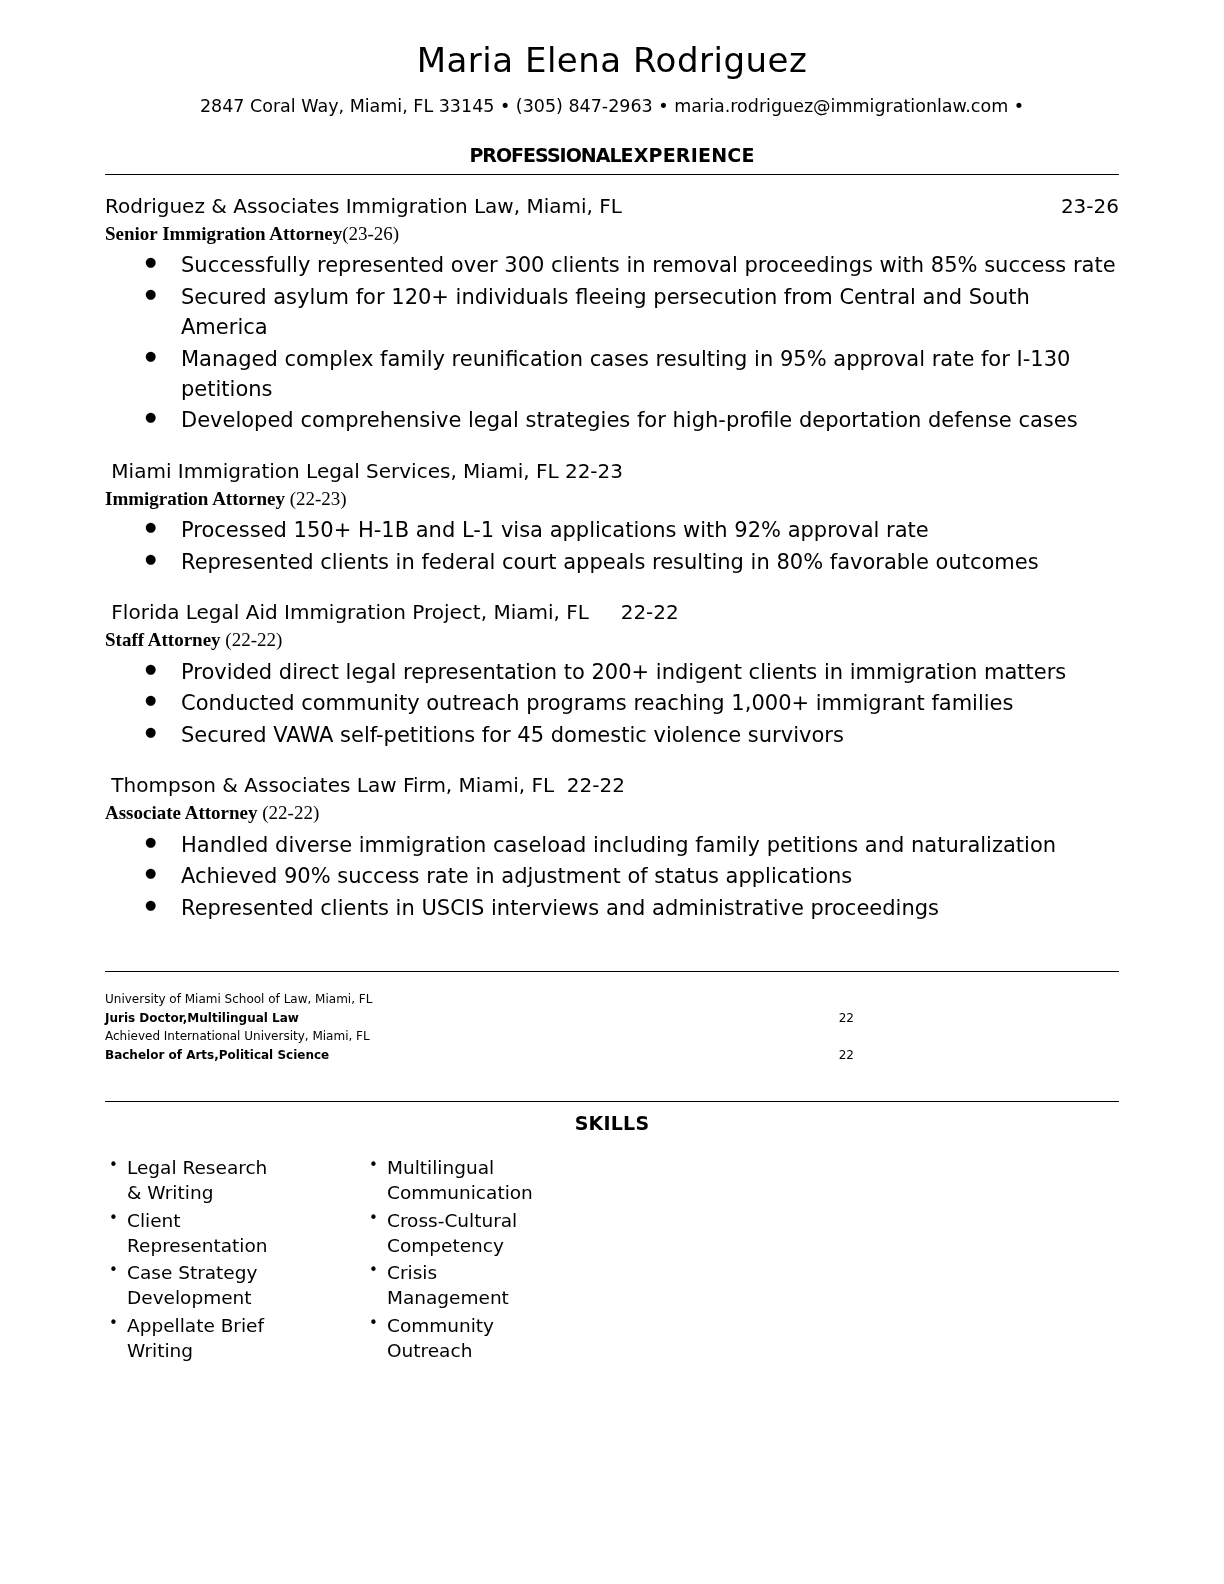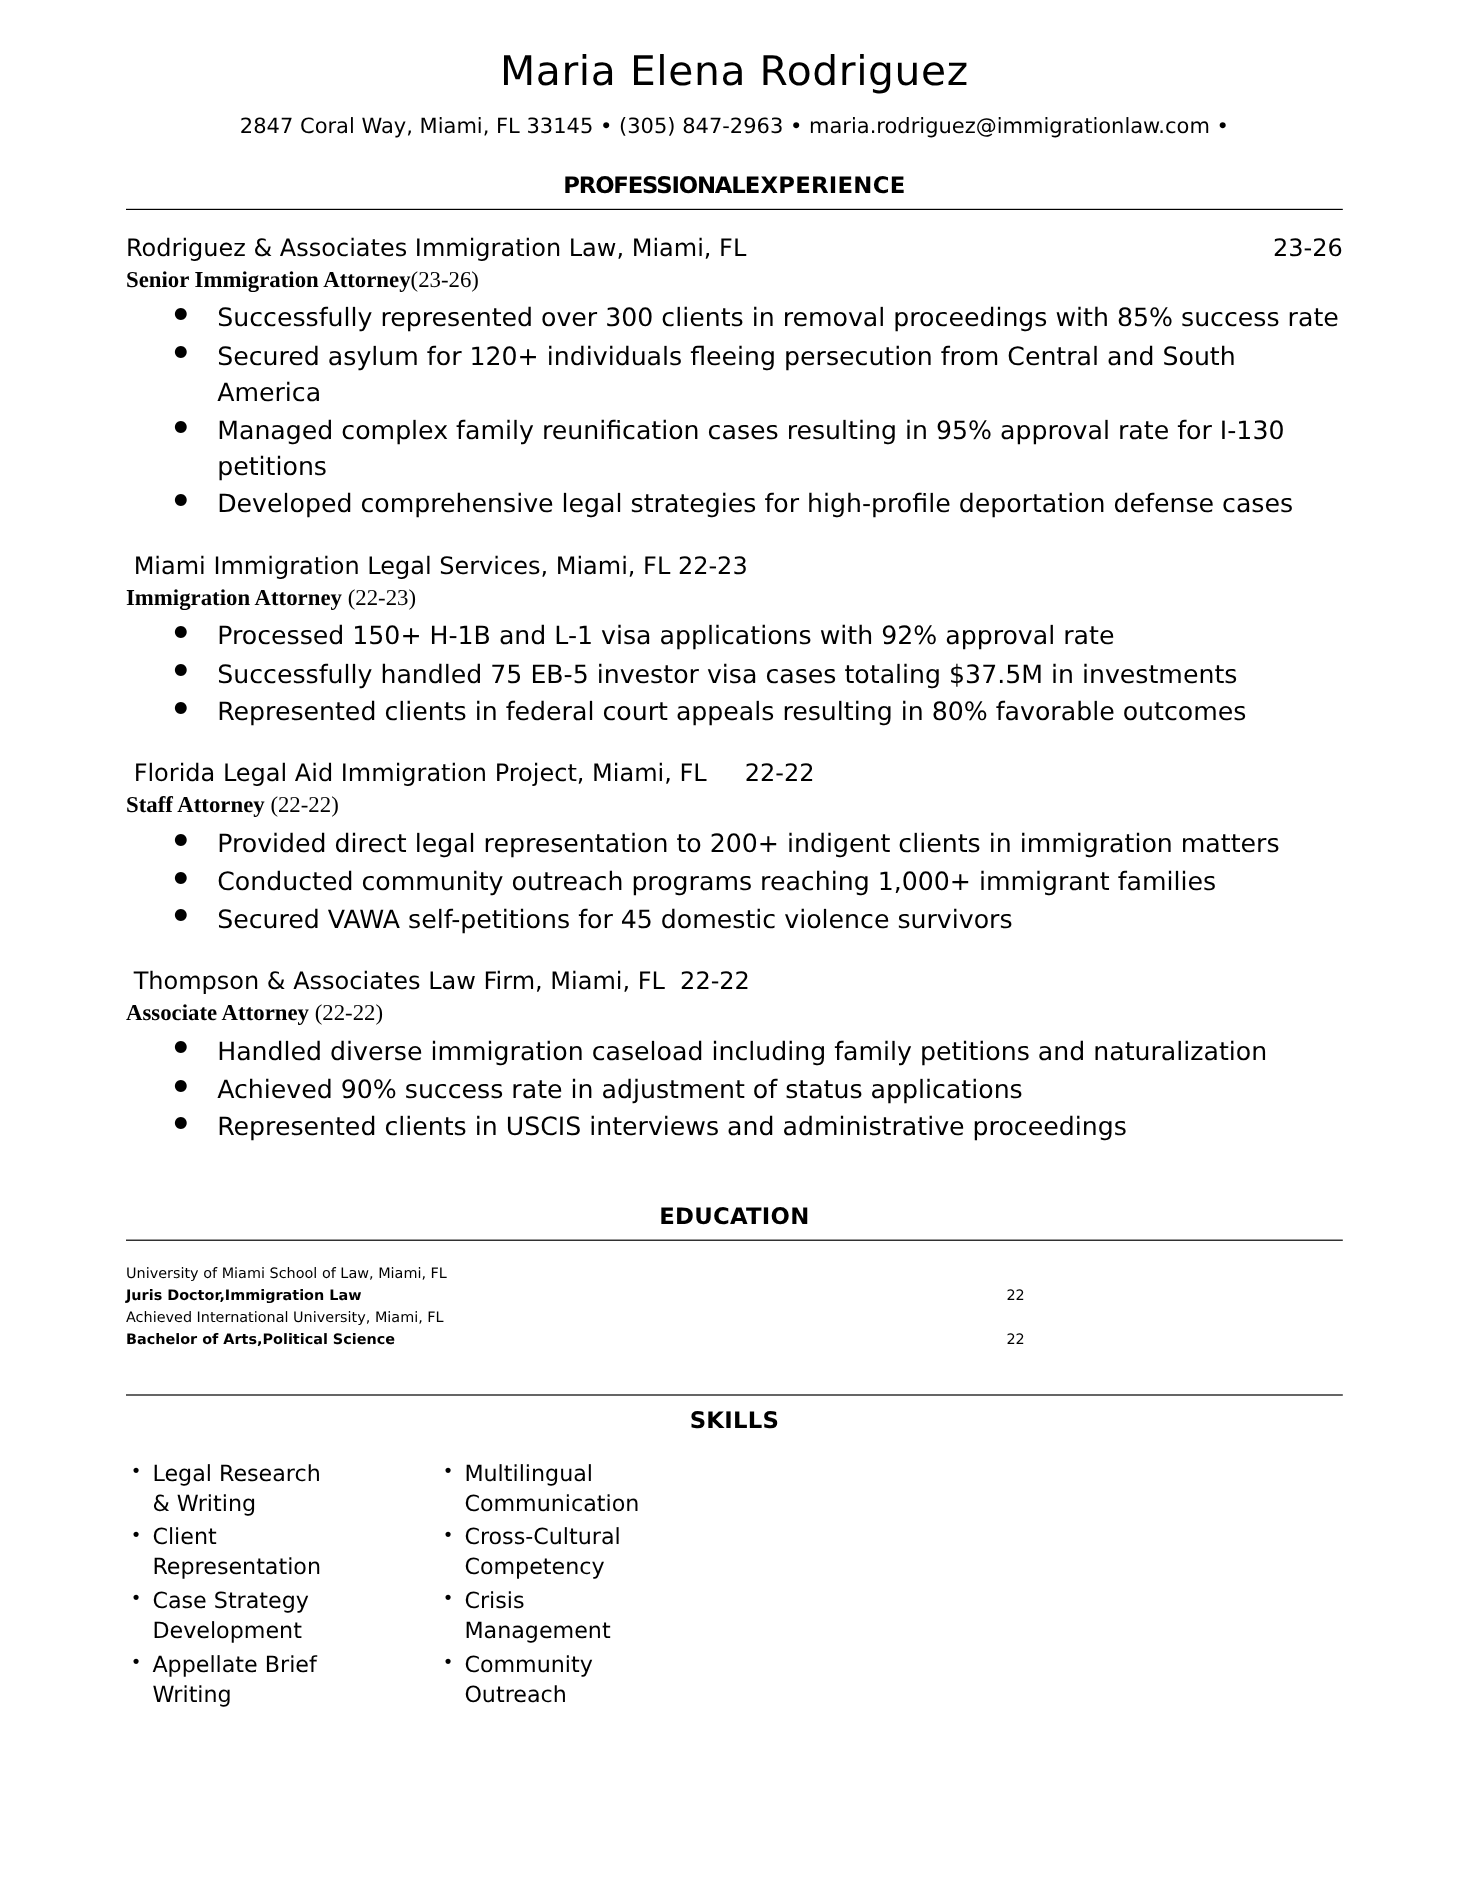--- a/index.html
+++ b/index.html
@@ -166,21 +166,20 @@
     </div>
 
     <div class="job">
       <div class="job-head">
         <span class="org"> Miami Immigration Legal Services, Miami, FL 22-23</span>
         <span class="dates"></span>
       </div>
       <div class="job-title"><b>Immigration Attorney</b><span> (22-23)</span></div>
       <ul class="bullets">
         <li>Processed 150+ H-1B and L-1 visa applications with 92% approval rate</li>
-        <li>Successfully handled 75 EB-5 investor visa cases totaling $37.5M in investments</li>
         <li>Represented clients in federal court appeals resulting in 80% favorable outcomes</li>
       </ul>
     </div>
 
     <div class="job">
       <div class="job-head">
         <span class="org"> Florida Legal Aid Immigration Project, Miami, FL     22-22</span>
         <span class="dates"></span>
       </div>
       <div class="job-title"><b>Staff Attorney</b><span>  (22-22)</span></div>
@@ -199,29 +198,28 @@
       <div class="job-title"><b>Associate Attorney</b><span>  (22-22)</span></div>
       <ul class="bullets">
         <li>Handled diverse immigration caseload including family petitions and naturalization</li>
         <li>Achieved 90% success rate in adjustment of status applications</li>
         <li>Represented clients in USCIS interviews and administrative proceedings</li>
       </ul>
     </div>
   </div>
 
   <div class="section edu-section">
-    <div class="section-title">EDUCATION</div>
     <div class="rule"></div>
 
     <div class="edu-row">
       <span>University of Miami School of Law, Miami, FL</span>
       <span class="right"></span>
     </div>
     <div class="edu-row">
-      <span class="edu-degree">Juris Doctor,Immigration Law</span>
+      <span class="edu-degree">Juris Doctor,Multilingual Law</span>
       <span class="right">22</span>
     </div>
     <div class="edu-row">
       <span>Achieved International University, Miami, FL</span>
       <span class="right"></span>
     </div>
     <div class="edu-row">
       <span class="edu-degree">Bachelor of Arts,Political Science</span>
       <span class="right">22</span>
     </div>

